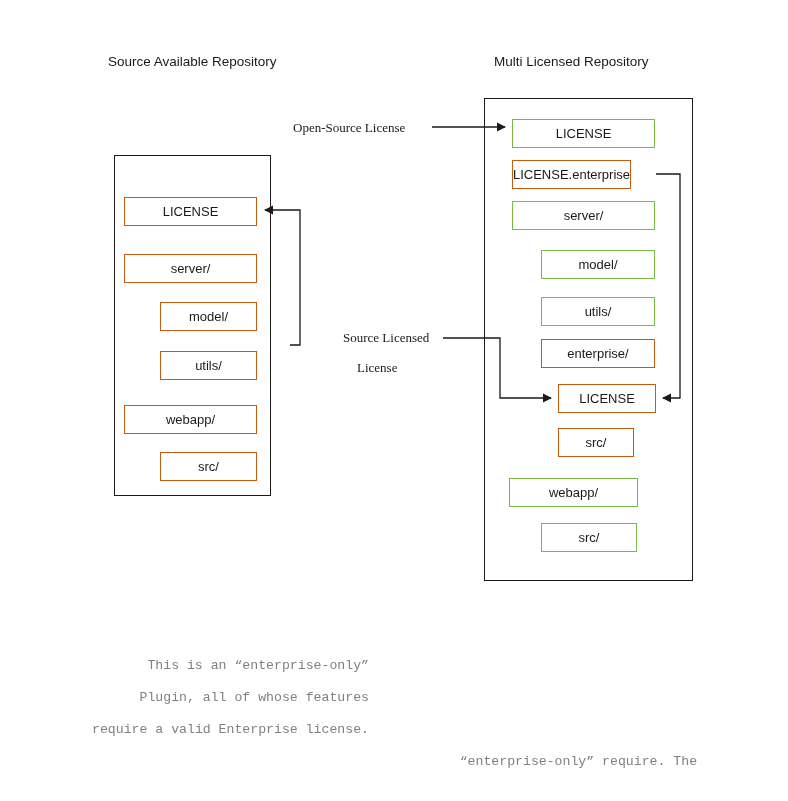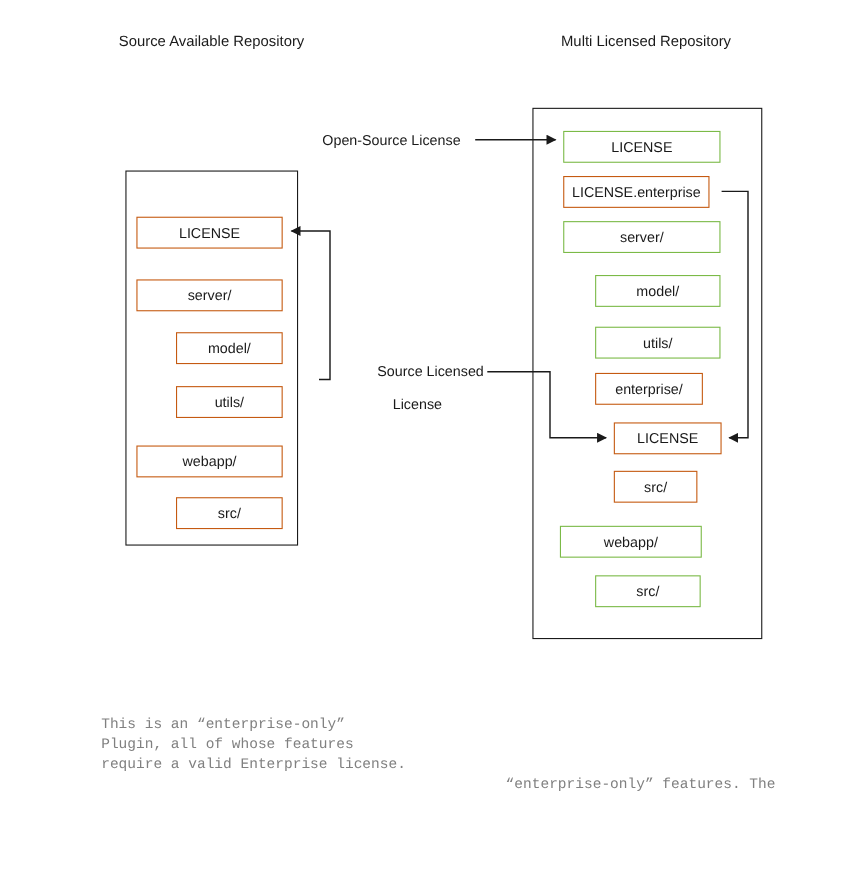--- a/index.html
+++ b/index.html
@@ -16,23 +16,24 @@
     height: 801px;
     background: #ffffff;
     overflow: hidden;
   }
   .repo-title {
     position: absolute;
     font-family: "Liberation Sans", sans-serif;
     font-size: 13.5px;
     color: #1a1a1a;
     white-space: nowrap;
+    margin-top: 24px;
   }
   #title-left  { left: 108px; top: 30px; }
-  #title-right { left: 510px; top: 30px; }
+  #title-right { left: 494px; top: 30px; }
 
   .repo-container {
     position: absolute;
     border: 1.4px solid #1a1a1a;
     background: #ffffff;
     box-sizing: border-box;
   }
   #repo-left  { left: 114px; top: 155px;  width: 157px; height: 341px; }
   #repo-right { left: 484px; top: 98px;   width: 209px; height: 483px; }
 
@@ -47,21 +48,21 @@
     font-family: "Liberation Sans", sans-serif;
     font-size: 13px;
     color: #1a1a1a;
     white-space: nowrap;
     height: 29px;
   }
   .node.green { border-color: #7BBA47; }
 
   .edge-label {
     position: absolute;
-    font-family: Liberation Sans, sans-serif;
+    font-family: Liberation Serif, serif;
     font-size: 13px;
     color: #1a1a1a;
     white-space: nowrap;
   }
   #label-open-source { left: 293px; top: 120px; }
   #label-src-avail-1 { left: 343px; top: 330px; }
   #label-src-avail-2 { left: 357px; top: 360px; }
 
   svg.overlay {
     position: absolute;
@@ -69,22 +70,23 @@
     width: 788px;
     height: 801px;
     pointer-events: none;
   }
 
   .caption {
     position: absolute;
     font-family: "Liberation Mono", monospace;
     font-size: 13.2px;
     color: #808080;
-    line-height: 18px;
+    line-height: 32px;
     white-space: pre;
+    text-align: right;
   }
   #caption-left  { left: 92px;  top: 650px; }
   #caption-right { left: 428px; top: 650px; }
 </style>
 </head>
 <body>
 
 <div id="canvas">
 
   <div class="repo-title" id="title-left">Source Available Repository</div>
@@ -108,33 +110,33 @@
   <div class="node" style="left:124px; top:405px; width:133px;">
       <span>webapp/</span>
     </div>
   <div class="node" style="left:160px; top:452px; width:97px;">
       <span>src/</span>
     </div>
 
   <div class="node green" style="left:512px; top:119px; width:143px;">
       <span>LICENSE</span>
     </div>
-  <div class="node" style="left:512px; top:160px; width:133px;">
+  <div class="node" style="left:512px; top:160px; width:119px;">
       <span>LICENSE.enterprise</span>
     </div>
   <div class="node green" style="left:512px; top:201px; width:143px;">
       <span>server/</span>
     </div>
   <div class="node green" style="left:541px; top:250px; width:114px;">
       <span>model/</span>
     </div>
   <div class="node green" style="left:541px; top:297px; width:114px;">
       <span>utils/</span>
     </div>
-  <div class="node" style="left:541px; top:339px; width:98px;">
+  <div class="node" style="left:541px; top:339px; width:114px;">
       <span>enterprise/</span>
     </div>
   <div class="node" style="left:558px; top:384px; width:98px;">
       <span>LICENSE</span>
     </div>
   <div class="node" style="left:558px; top:428px; width:76px;">
       <span>src/</span>
     </div>
   <div class="node green" style="left:509px; top:478px; width:129px;">
       <span>webapp/</span>
@@ -169,19 +171,19 @@
     <g>
       <path d="M 656 174 L 680 174 L 680 398 L 663 398" stroke="#1a1a1a" stroke-width="1.3" fill="none" marker-end="url(#arrow)"></path>
     </g>
   </svg>
 
   <div class="caption" id="caption-left">This is an “enterprise-only”
 Plugin, all of whose features
 require a valid Enterprise license.</div>
   <div class="caption" id="caption-right">
     <br>
-    <span>“enterprise-only” features. The</span><br>
+    <span>“enterprise-only” require. The</span><br>
     <br>
     
     
   </div>
 
 </div>
 
 </body></html>

